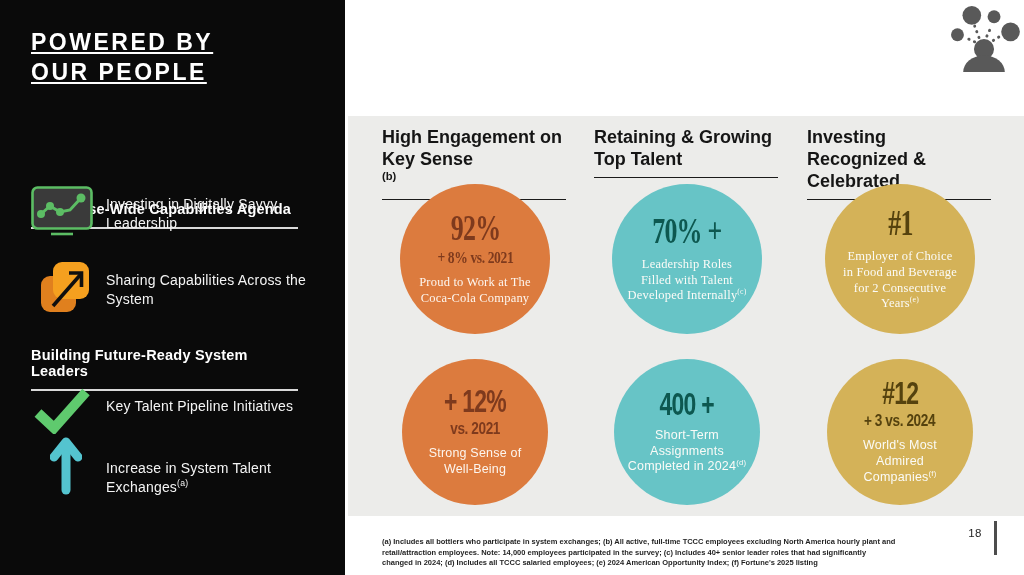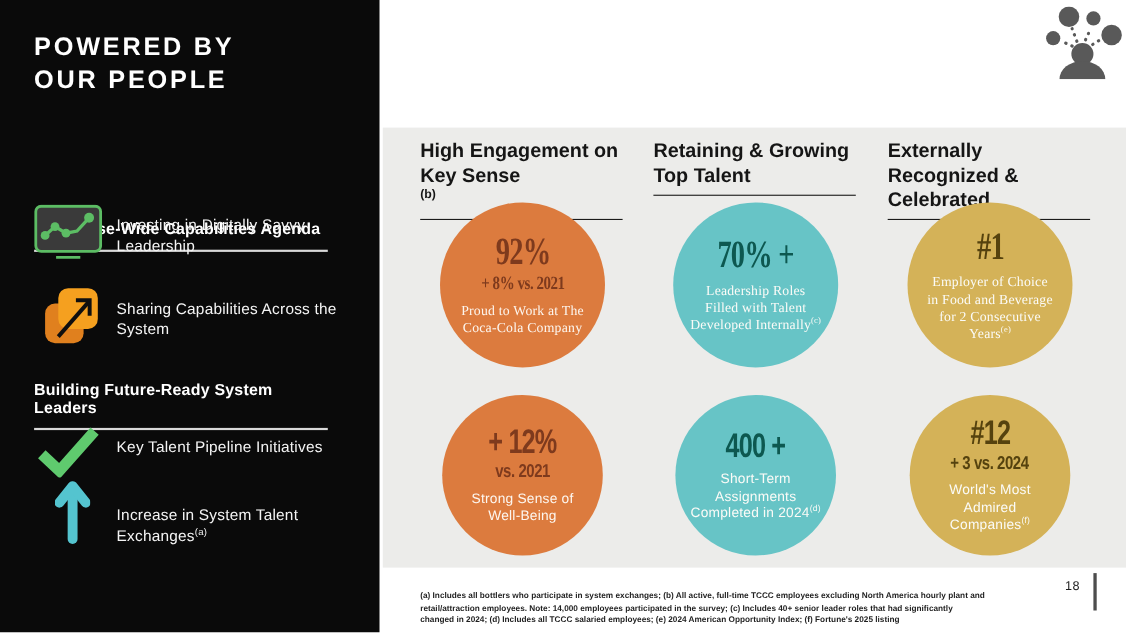--- a/index.html
+++ b/index.html
@@ -15,21 +15,21 @@
   
   .black-panel {
     position: absolute; left: 0; top: 0; width: 345px; height: 575px;
     background: #0a0a0a;
   }
   .slide-title {
     position: absolute; left: 31px; top: 27px;
     color: #ffffff; font-size: 23px; font-weight: 700;
     letter-spacing: 2.5px; line-height: 1.32;
   }
-  .slide-title span { display: block; }
+  .slide-title span { display: block; text-decoration: underline; }
   .section-header {
     position: absolute; left: 31px; width: 267px;
     color: #ffffff; font-size: 14.5px; font-weight: 700;
     padding-bottom: 10px; border-bottom: 2px solid #d9d9d9;
     letter-spacing: 0.2px;
   }
   .sec1 { top: 156px; margin-top: 45px; }
   .sec2 { top: 347px; }
   .left-item-label {
     position: absolute; left: 106px; width: 215px;
@@ -159,21 +159,21 @@
     <span>High Engagement on</span>
     <span class="l2"><span>Key Sense</span><sup>(b)</sup></span>
     <div class="col-rule"></div>
   </div>
   <div class="col-header col2">
     <span>Retaining &amp; Growing</span>
     <span class="l2"><span>Top Talent</span></span>
     <div class="col-rule"></div>
   </div>
   <div class="col-header col3">
-    <span>Externally</span>
+    <span>Investing</span>
     <span class="l2"><span>Recognized &amp; Celebrated</span></span>
     <div class="col-rule"></div>
   </div>
 
   <div class="circle c-orange sz-lg" style="left:400px; top:184px;">
     <span class="stat stat-lg t-orange">92%</span>
     <span class="stat-sub t-orange">+ 8% vs. 2021</span>
     <div class="desc">
       <span>Proud to Work at The Coca-Cola Company</span>
     </div>

